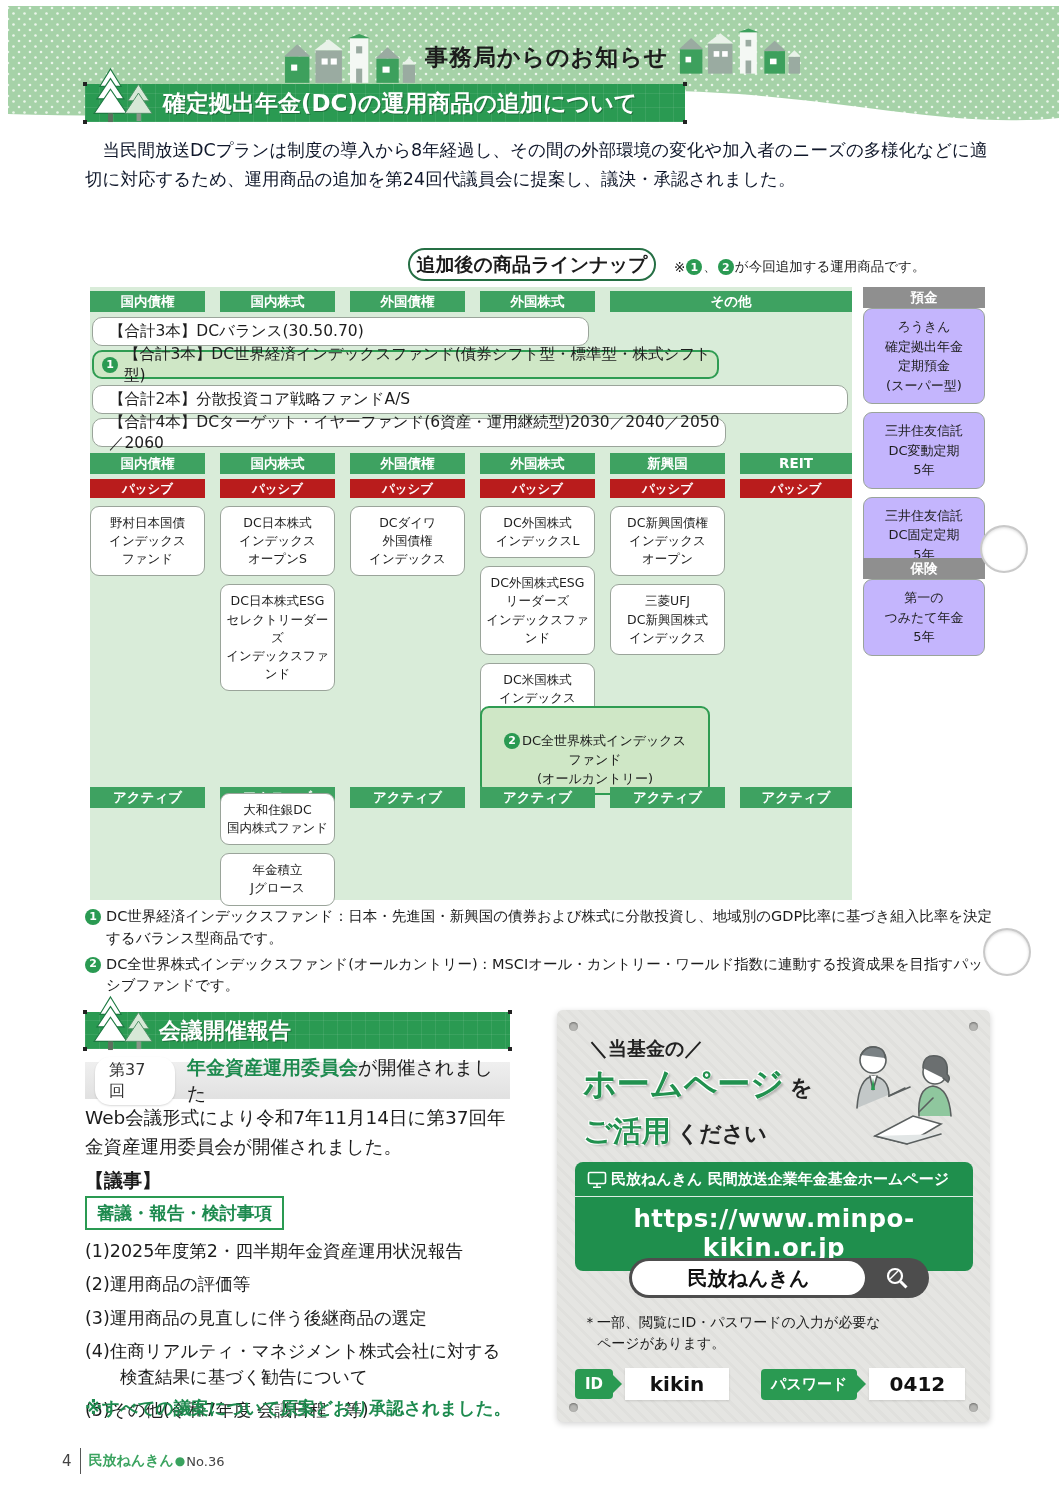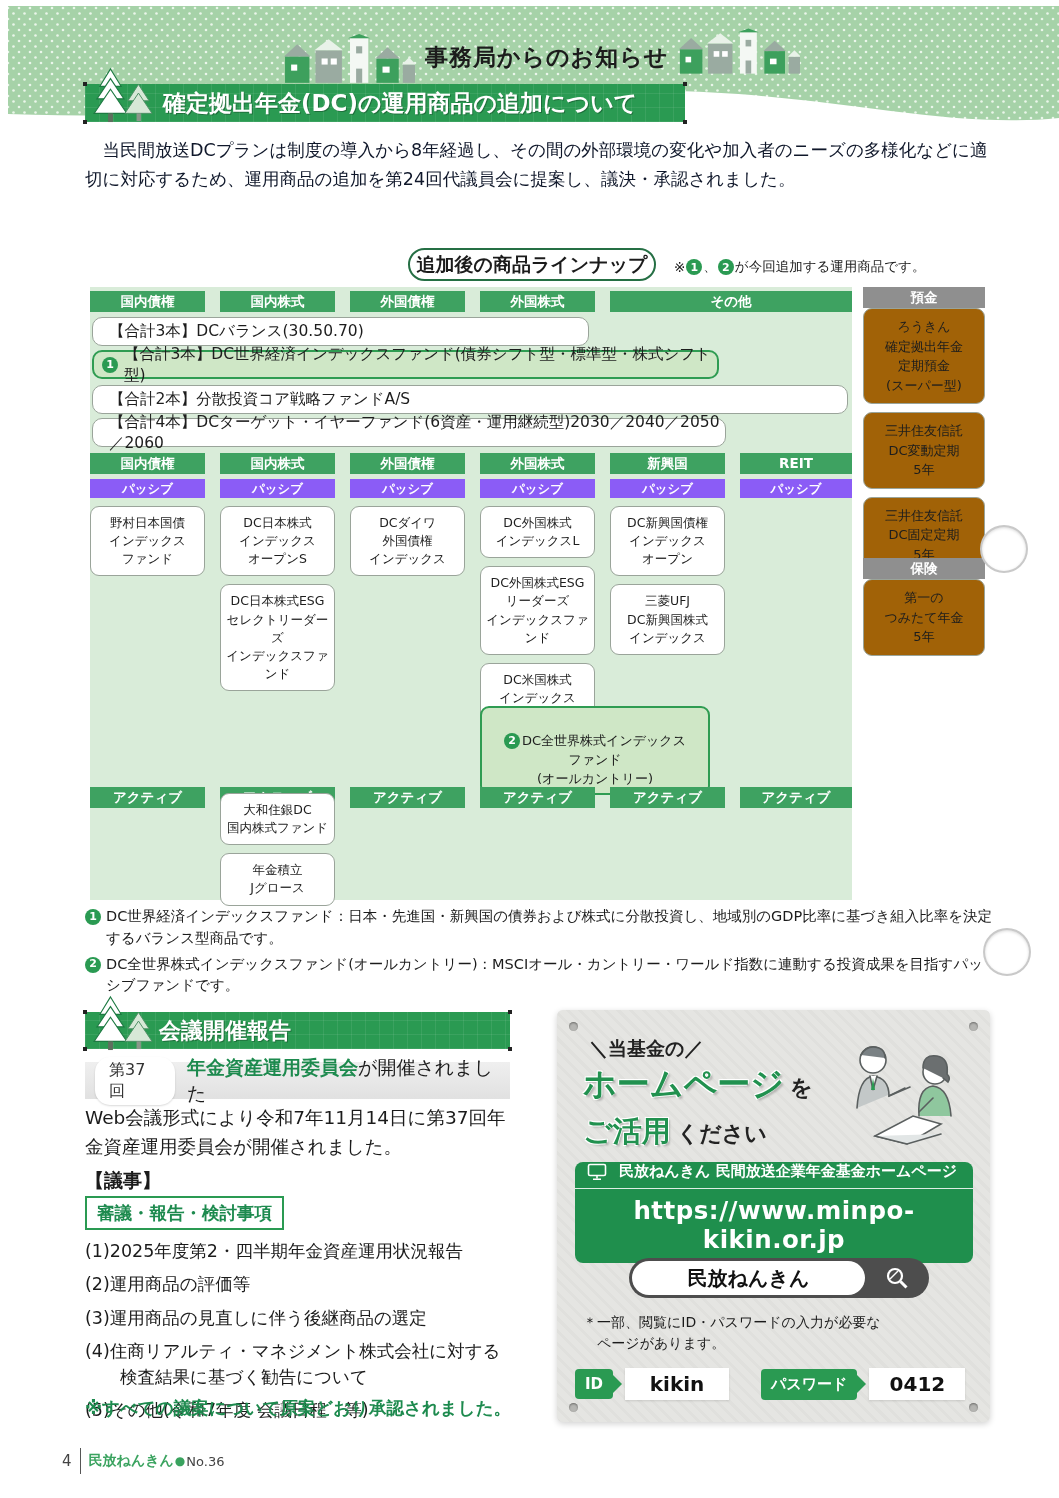--- a/index.html
+++ b/index.html
@@ -40,35 +40,35 @@
   
   .panel { left:90px; top:287px; width:762px; height:613px; background:#d9ecd9; }
   .ghead { position:absolute; height:21px; background:#3ea261; color:#fff; font-weight:bold; font-size:13.5px;
            text-align:center; line-height:21px; }
   .bar { position:absolute; left:2px; height:29px; background:#fff; border:1px solid #9aa49a; border-radius:10px;
          display:flex; align-items:center; padding-left:16px; font-size:15.5px; color:#1d1d1d; }
   .bar.hl { background:#cfe7c6; border:2px solid #2f9c52; padding-left:8px; }
   .pcol { position:absolute; top:166px; width:115px; }
   .pcol .ghead2 { height:21px; background:#3ea261; color:#fff; font-weight:bold; font-size:13.5px;
                   text-align:center; line-height:21px; margin-bottom:5px; }
-  .pcol .sub { height:19px; background:#8b5cf6; color:#fff; font-weight:bold; font-size:12.5px;
+  .pcol .sub { height:19px; background:#b91c1c; color:#fff; font-weight:bold; font-size:12.5px;
                text-align:center; line-height:19px; margin-bottom:8px; }
   .card { background:#fff; border:1px solid #9aa49a; border-radius:9px; text-align:center; font-size:12.5px;
           line-height:1.45; padding:7px 1px; color:#1d1d1d; margin-bottom:8px; white-space:pre-line; }
   .card.hl { background:#cfe7c6; border:2px solid #2f9c52; }
   .wide2 { left:390px; top:419px; width:230px; font-size:13px; padding:5px 16px; }
   .arow { top:500px; }
   .acards { left:130px; top:506px; width:115px; }
 
   
   .sidecol { left:863px; top:287px; width:122px; }
   .sidecol2 { left:863px; top:558px; width:122px; }
   .grayhead { height:21px; background:#8f8f8f; color:#fff; font-weight:bold; font-size:13.5px;
               text-align:center; line-height:21px; margin-bottom:0; }
-  .scard { background:#a16207; border:1px solid #9aa49a; border-radius:9px; text-align:center; font-size:13px;
+  .scard { background:#c4b5fd; border:1px solid #9aa49a; border-radius:9px; text-align:center; font-size:13px;
            line-height:1.5; padding:8px 1px; color:#1d1d1d; margin-bottom:8px; white-space:pre-line; }
   .punch { position:absolute; width:44px; height:44px; border-radius:50%; background:#fff;
            box-shadow:0 0 0 2px #c9c9c9, inset 0 1px 3px rgba(0,0,0,.15); }
 
   
   .fnote { left:85px; top:906px; width:912px; font-size:14.5px; line-height:1.5; color:#1b1b1b; }
   .fnote .row { display:flex; gap:5px; margin-bottom:4px; }
   .fnote .nbadge { margin-top:3px; }
 
   
@@ -93,21 +93,21 @@
   .screw { position:absolute; width:9px; height:9px; border-radius:50%; background:#b5b5b2;
            box-shadow:inset 0 1px 2px rgba(0,0,0,.4); }
   .promo-tag { left:32px; top:26px; font-size:19px; font-weight:bold; color:#222; }
   .promo-l1 { left:26px; top:52px; display:flex; align-items:baseline; gap:6px; }
   .promo-l2 { left:26px; top:102px; display:flex; align-items:baseline; gap:6px; }
   .big-green { font-size:33px; font-weight:bold; color:#21914f;
                text-shadow:-1px -1px 0 #fff,1px -1px 0 #fff,-1px 1px 0 #fff,2px 2px 2px rgba(0,0,0,.2); }
   .big-green2 { font-size:29px; }
   .black-mid { font-size:22px; font-weight:bold; color:#222; }
   .gblock { left:18px; top:152px; width:398px; border-radius:8px; background:#1f8f4d; color:#fff; overflow:hidden; }
-  .gblock .r1 { display:flex; align-items:center; gap:12px; padding:0 12px 7px; font-size:15px; font-weight:bold;
+  .gblock .r1 { display:flex; align-items:center; gap:4px; padding:8px 12px 7px; font-size:15px; font-weight:bold;
                 border-bottom:1px solid rgba(255,255,255,.85); }
   .gblock .r2 { padding:7px 10px 9px; font-size:24.5px; font-weight:bold; letter-spacing:.5px; text-align:center; }
   .search { left:72px; top:248px; width:300px; height:40px; background:#4d4d4d; border-radius:20px;
             display:flex; align-items:center; overflow:hidden; }
   .search .field { flex:1; background:#fff; border-radius:17px; margin:3px 0 3px 3px; height:34px;
                    display:flex; align-items:center; justify-content:center; font-size:20px; font-weight:bold; color:#111; }
   .search .mag { width:64px; display:flex; align-items:center; justify-content:center; }
   .promo-note { left:26px; top:302px; font-size:14px; line-height:1.5; color:#1b1b1b; }
   .idrow { left:18px; top:358px; display:flex; align-items:center; gap:32px; }
   .tagset { display:flex; align-items:center; }

